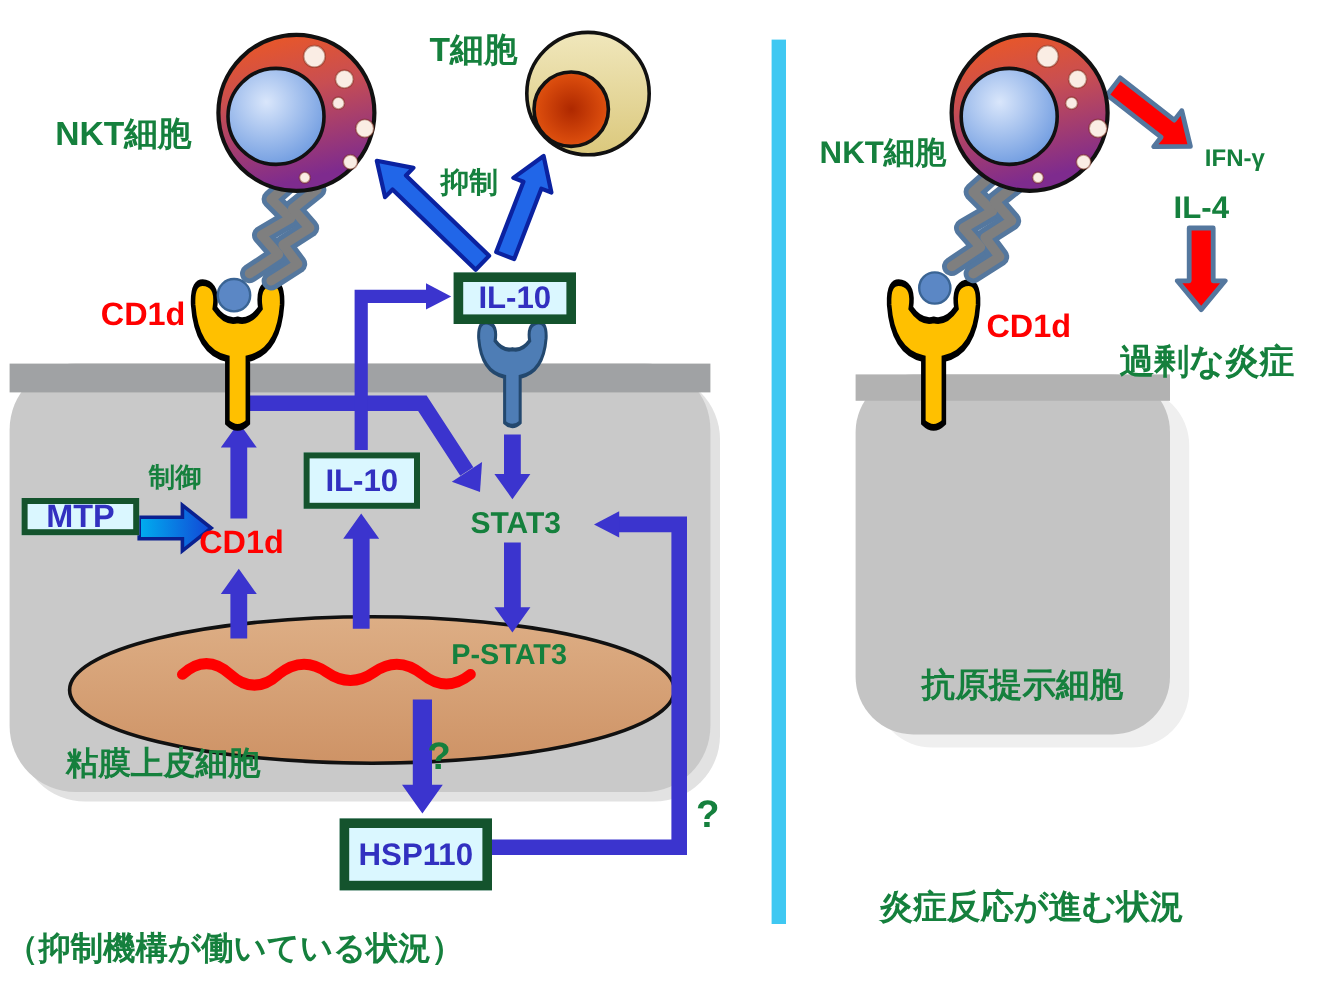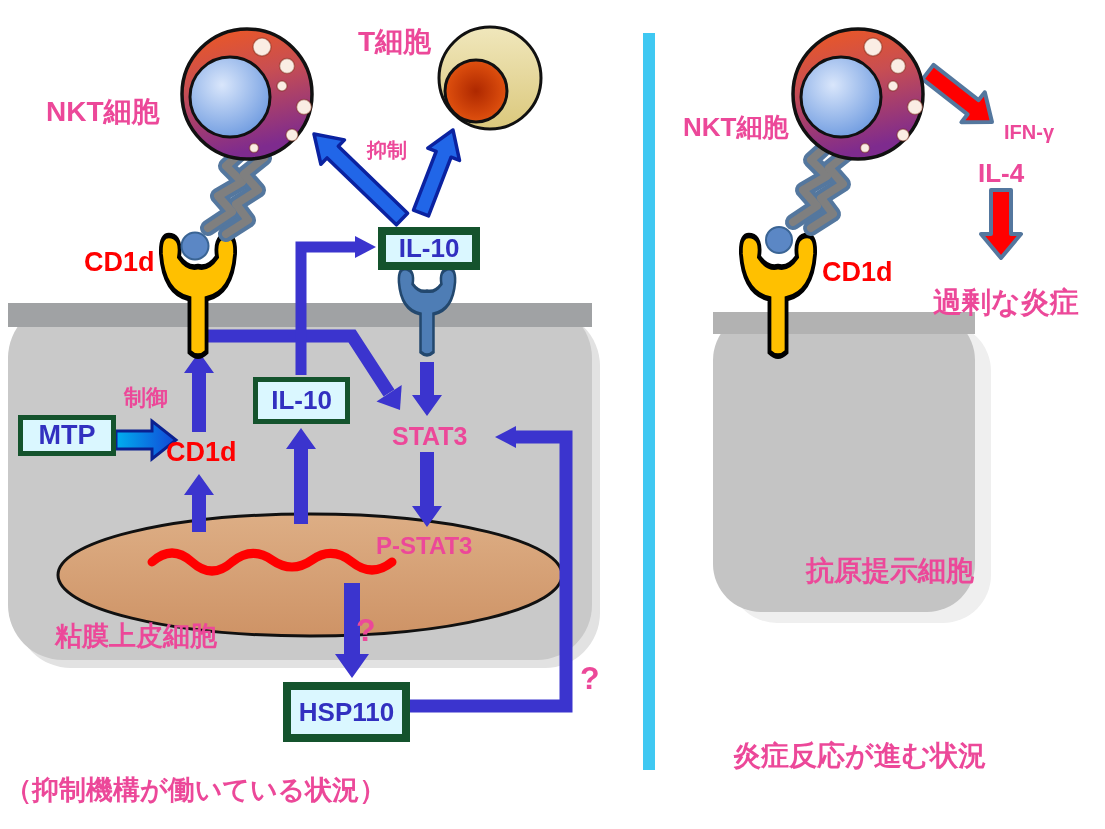--- a/index.html
+++ b/index.html
@@ -1,19 +1,19 @@
 <!DOCTYPE html>
 <html><head>
 <meta charset="utf-8">
 <style>
   html,body{margin:0;padding:0;background:#fff;}
   .stage{position:relative;width:1105px;height:829px;background:#ffffff;overflow:hidden;
          font-family:"Liberation Sans","DejaVu Sans",sans-serif;}
   .layer{position:absolute;left:0;top:0;}
-  .lbl{position:absolute;font-weight:bold;color:#ec4899;line-height:1.05;white-space:nowrap;
+  .lbl{position:absolute;font-weight:bold;color:#15803d;line-height:1.05;white-space:nowrap;
        font-family:"Liberation Sans","DejaVu Sans",sans-serif;}
   .red{color:#FF0000;}
   .cbox{position:absolute;box-sizing:border-box;background:#DAF7FF;border:8px solid #14532d;
         color:#3230C0;font-weight:bold;display:flex;align-items:center;justify-content:center;
         font-family:"Liberation Sans","DejaVu Sans",sans-serif;}
 </style>
 </head>
 <body>
 
 <div class="stage">
@@ -143,41 +143,41 @@
     <circle cx="476" cy="91" r="31" fill="url(#tNucGrad)" stroke="#111" stroke-width="3"></circle>
   </g>
 </svg>
 
 <div class="cbox" style="left:378px;top:227px;width:102px;height:43px;font-size:26px;">
       <span>IL-10</span>
     </div>
 <div class="cbox" style="left:253px;top:377px;width:97px;height:47px;font-size:26px;border-width:5px;">
       <span>IL-10</span>
     </div>
-<div class="cbox" style="left:18px;top:415px;width:98px;height:41px;font-size:27px;border-width:5px;">
+<div class="cbox" style="left:18px;top:415px;width:98px;height:31px;font-size:27px;border-width:5px;">
       <span>MTP</span>
     </div>
 <div class="cbox" style="left:283px;top:682px;width:127px;height:60px;font-size:26px;">
       <span>HSP110</span>
     </div>
 
 <div class="lbl" style="left:46px;top:97px;font-size:28px;">NKT細胞</div>
 <div class="lbl" style="left:358px;top:27px;font-size:28px;">T細胞</div>
-<div class="lbl" style="left:367px;top:140px;font-size:20px;">抑制</div>
+<div class="lbl" style="left:367px;top:140px;font-size:24px;">抑制</div>
 <div class="lbl red" style="left:84px;top:248px;font-size:27px;">CD1d</div>
 <div class="lbl" style="left:124px;top:386px;font-size:22px;">制御</div>
 <div class="lbl red" style="left:166px;top:438px;font-size:27px;">CD1d</div>
 <div class="lbl" style="left:392px;top:423px;font-size:25px;">STAT3</div>
 <div class="lbl" style="left:376px;top:533px;font-size:24px;">P-STAT3</div>
 <div class="lbl" style="left:356px;top:614px;font-size:32px;">?</div>
 <div class="lbl" style="left:580px;top:662px;font-size:32px;">?</div>
 <div class="lbl" style="left:55px;top:622px;font-size:27px;">粘膜上皮細胞</div>
 <div class="lbl" style="left:5px;top:776px;font-size:27px;">（抑制機構が働いている状況）</div>
 
 <div class="lbl" style="left:683px;top:114px;font-size:26px;">NKT細胞</div>
 <div class="lbl red" style="left:822px;top:258px;font-size:27px;">CD1d</div>
 <div class="lbl" style="left:976px;top:122px;font-size:20px;margin-left:28px;">IFN-γ</div>
 <div class="lbl" style="left:978px;top:160px;font-size:26px;">IL-4</div>
 <div class="lbl" style="left:933px;top:259px;font-size:29px;margin-top:28px;">過剰な炎症</div>
-<div class="lbl" style="left:768px;top:556px;font-size:28px;margin-left:38px;">抗原提示細胞</div>
+<div class="lbl" style="left:768px;top:556px;font-size:28px;">抗原提示細胞</div>
 <div class="lbl" style="left:733px;top:741px;font-size:28px;">炎症反応が進む状況</div>
 
 </div>
 
 </body></html>

